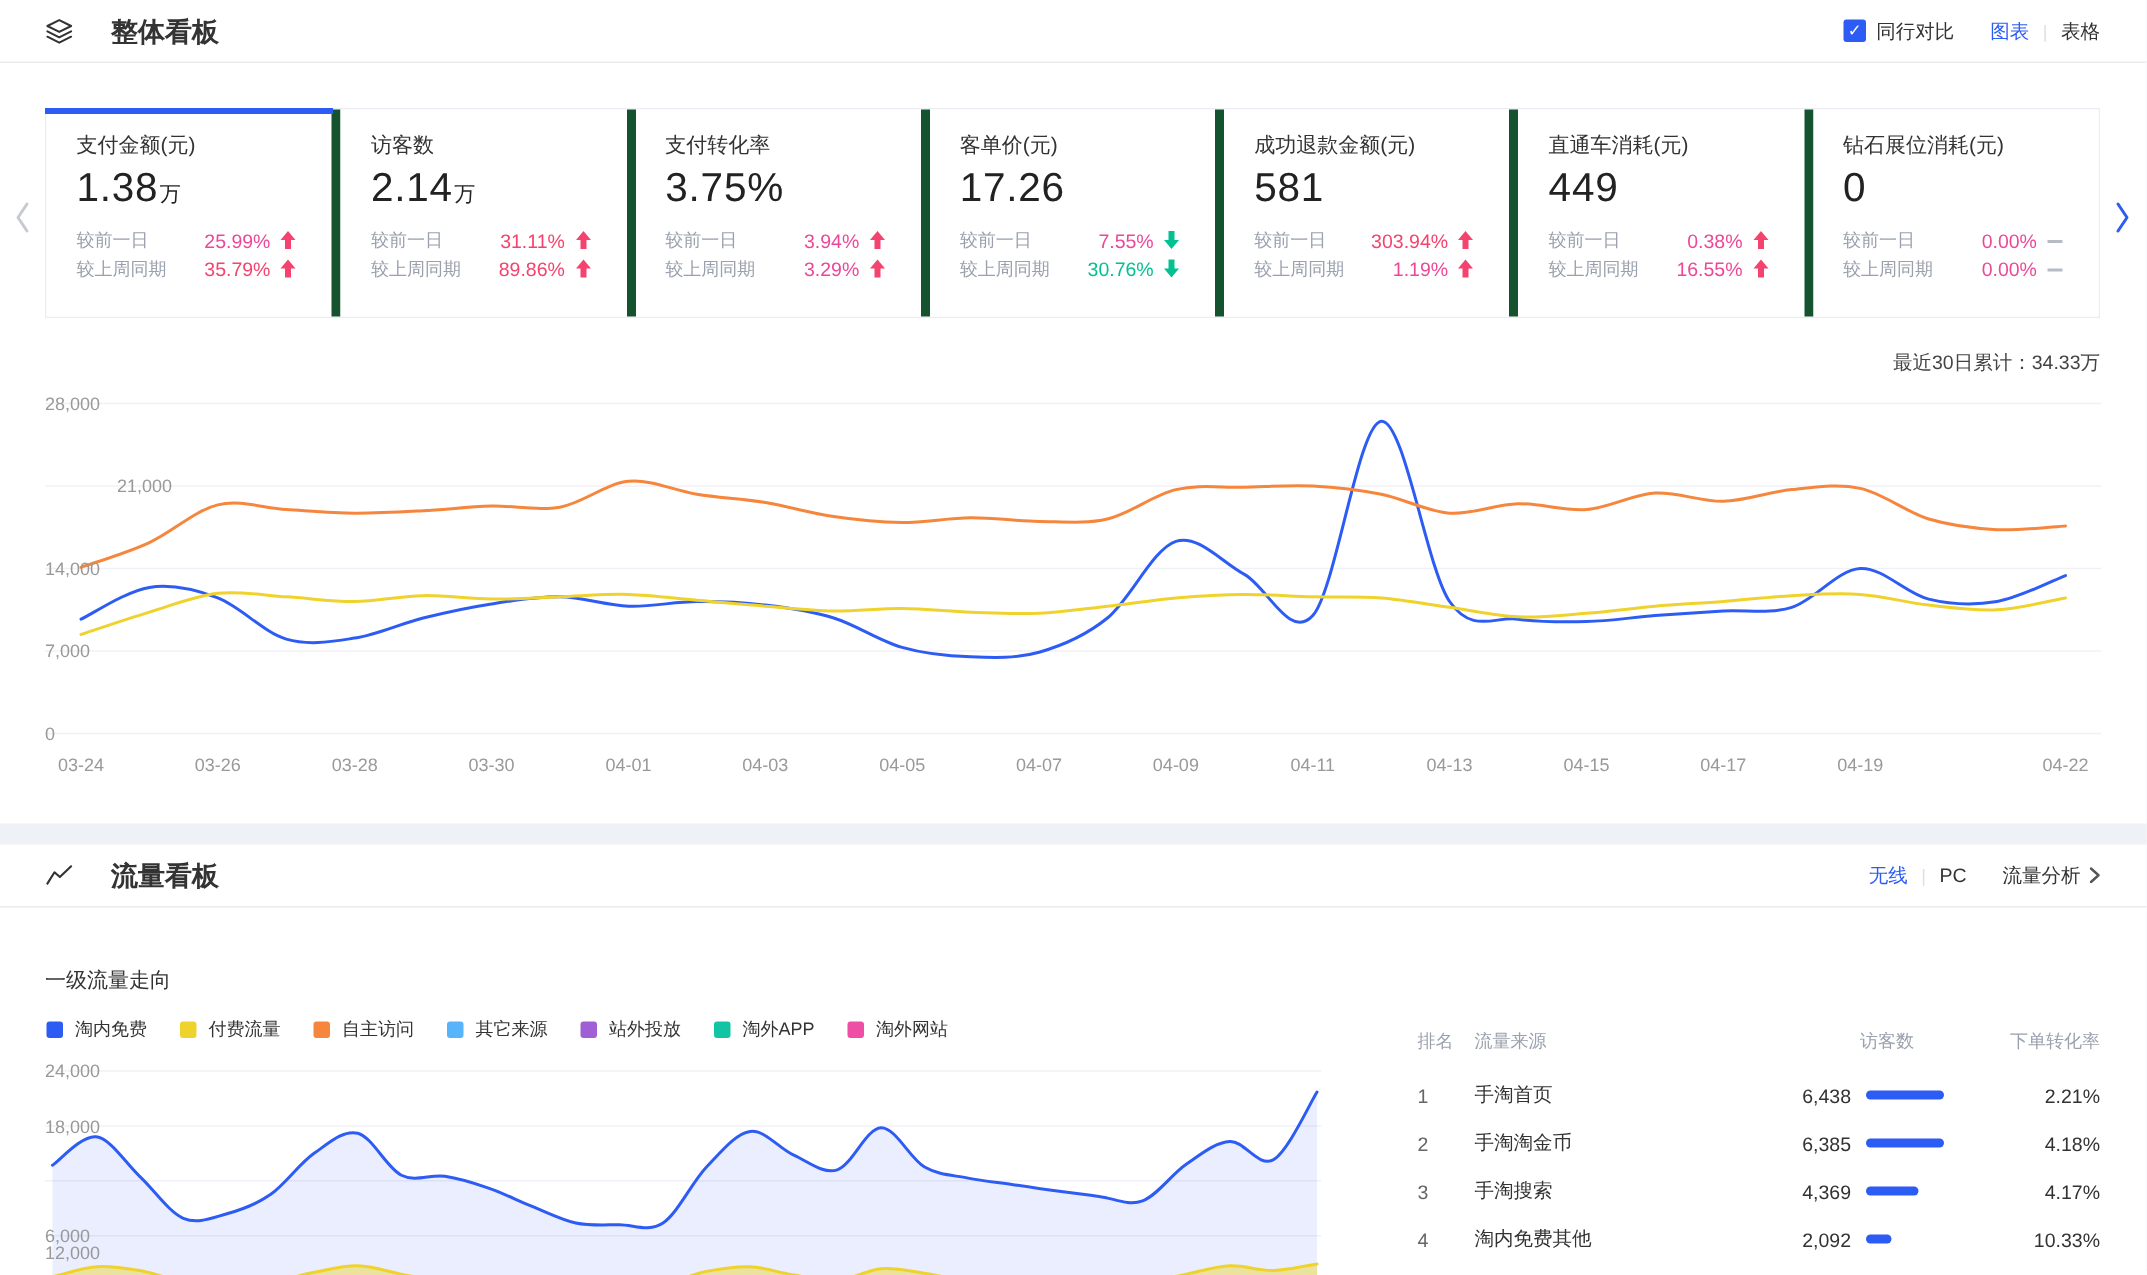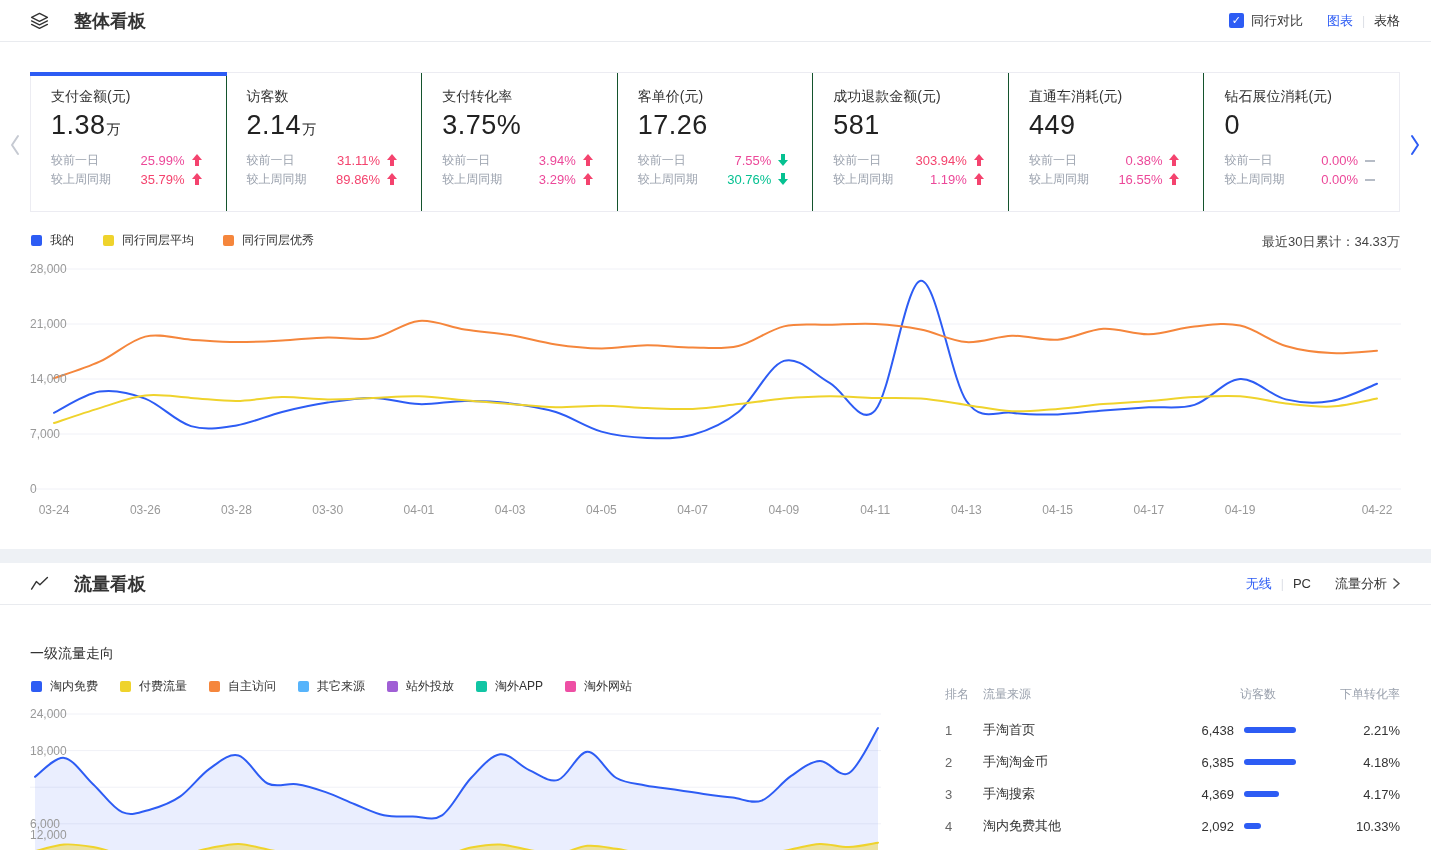--- a/index.html
+++ b/index.html
@@ -12,21 +12,21 @@
   .panel-title{font-size:18px;font-weight:bold;color:#333;margin-left:25px}
   .hdr-right{margin-left:auto;display:flex;align-items:center}
   .cb{width:15px;height:15px;background:#2d5cf4;border-radius:2px;display:flex;align-items:center;justify-content:center;color:#fff;font-size:11px;cursor:pointer}
   .cb-label{font-size:13px;color:#333;margin-left:7px}
   .sep{color:#dcdfe6;margin:0 9px;font-size:12px}
   .link-blue{color:#2d5cf4;font-size:13px;cursor:pointer}
   .link-dark{color:#333;font-size:13px;cursor:pointer}
   .gap24{width:24px}
   
   .cards{position:absolute;left:30px;right:31px;top:72px;height:140px;display:flex;border:1px solid #ececf2}
-  .card{flex:1;border-right:1px solid #14532d;padding:15px 18px 0 20px;position:relative;cursor:pointer;background:#fff}
+  .card{flex:1;border-right:6px solid #14532d;padding:15px 18px 0 20px;position:relative;cursor:pointer;background:#fff}
   .card:last-child{border-right:none}
   .card .activebar{display:none}
   .card.active .activebar{display:block;position:absolute;left:-1px;right:-1px;top:-1px;height:4px;background:#2d5cf4}
   .card-title{font-size:14px;color:#333}
   .card-value{margin-top:4px;font-size:27px;font-weight:500;color:#222;letter-spacing:.5px}
   .card-unit{font-size:14px;font-weight:400;margin-left:1px}
   .card-rows{margin-top:10px;padding-right:6px}
   .crow{display:flex;align-items:center;height:19px;font-size:12px}
   .crow-label{color:#9aa1ad}
   .crow-val{margin-left:auto;font-size:13px}
@@ -227,51 +227,37 @@
     <svg width="12" height="24" viewBox="0 0 12 24" fill="none" stroke="#c6cad2" stroke-width="2" stroke-linecap="round" stroke-linejoin="round">
         <polyline points="9,3 3,12 9,21"></polyline>
       </svg>
   </div>
   <div class="carousel" id="nav-next">
     <svg width="12" height="24" viewBox="0 0 12 24" fill="none" stroke="#2d5cf4" stroke-width="2" stroke-linecap="round" stroke-linejoin="round">
         <polyline points="3,3 9,12 3,21"></polyline>
       </svg>
   </div>
 
-  <div class="legend" id="main-legend">
-    <span class="legend-item">
-        <span class="swatch" style="background: rgb(45, 92, 244);"></span>
-        <span class="legend-label">我的</span>
-      </span>
-    <span class="legend-item">
-        <span class="swatch" style="background: rgb(239, 211, 44);"></span>
-        <span class="legend-label">同行同层平均</span>
-      </span>
-    <span class="legend-item">
-        <span class="swatch" style="background: rgb(245, 134, 60);"></span>
-        <span class="legend-label">同行同层优秀</span>
-      </span>
-  </div>
   <div id="main-summary">最近30日累计：34.33万</div>
 
   <svg id="main-chart" width="1371" height="250">
       <line x1="0" y1="231" x2="1371" y2="231" stroke="#f0f1f7"></line>
       <line x1="0" y1="176" x2="1371" y2="176" stroke="#f0f1f7"></line>
       <line x1="0" y1="121" x2="1371" y2="121" stroke="#f0f1f7"></line>
       <line x1="0" y1="66" x2="1371" y2="66" stroke="#f0f1f7"></line>
       <line x1="0" y1="11" x2="1371" y2="11" stroke="#f0f1f7"></line>
       <path d="M24.0,154.8C31.6,151.3,54.4,135.9,69.6,133.6C84.8,131.2,100.0,134.9,115.2,140.6C130.4,146.4,145.7,163.7,160.9,168.1C176.1,172.6,191.3,169.7,206.5,167.4C221.7,165.0,236.9,157.8,252.1,154.0C267.3,150.2,282.5,146.9,297.7,144.6C312.9,142.2,328.1,139.6,343.3,139.9C358.6,140.1,373.8,145.6,389.0,146.1C404.2,146.7,419.4,143.1,434.6,143.0C449.8,142.9,465.0,143.5,480.2,145.4C495.4,147.2,510.6,149.3,525.8,154.0C541.0,158.7,556.2,169.3,571.4,173.6C586.7,178.0,601.9,179.4,617.1,179.9C632.3,180.5,647.5,181.1,662.7,176.8C677.9,172.5,693.1,166.3,708.3,154.0C723.5,141.7,738.7,107.8,753.9,102.9C769.1,98.1,784.3,116.7,799.6,124.9C814.8,133.2,830.0,169.5,845.2,152.4C860.4,135.4,875.6,24.4,890.8,22.8C906.0,21.2,921.2,121.0,936.4,143.0C951.6,165.0,966.8,152.6,982.0,154.8C997.2,157.0,1012.4,156.7,1027.7,156.4C1042.9,156.0,1058.1,153.6,1073.3,152.4C1088.5,151.3,1103.7,150.2,1118.9,149.3C1134.1,148.4,1149.3,151.6,1164.5,146.9C1179.7,142.2,1194.9,121.9,1210.1,121.0C1225.3,120.1,1240.6,137.8,1255.8,141.4C1271.0,145.1,1286.2,145.6,1301.4,143.0C1316.6,140.4,1339.4,128.6,1347.0,125.7" fill="none" stroke="#2d5cf4" stroke-width="2" stroke-linecap="round"></path>
       <path d="M24.0,165.0C31.6,162.5,54.4,154.7,69.6,150.1C84.8,145.5,100.0,139.2,115.2,137.5C130.4,135.8,145.7,138.9,160.9,139.9C176.1,140.8,191.3,143.1,206.5,143.0C221.7,142.9,236.9,139.3,252.1,139.1C267.3,138.8,282.5,141.3,297.7,141.4C312.9,141.6,328.1,140.4,343.3,139.9C358.6,139.3,373.8,137.9,389.0,138.3C404.2,138.7,419.4,140.9,434.6,142.2C449.8,143.5,465.0,145.0,480.2,146.1C495.4,147.3,510.6,149.0,525.8,149.3C541.0,149.5,556.2,147.6,571.4,147.7C586.7,147.8,601.9,149.5,617.1,150.1C632.3,150.6,647.5,151.5,662.7,150.9C677.9,150.2,693.1,147.8,708.3,146.1C723.5,144.4,738.7,142.0,753.9,140.6C769.1,139.3,784.3,138.4,799.6,138.3C814.8,138.2,830.0,139.5,845.2,139.9C860.4,140.2,875.6,139.5,890.8,140.6C906.0,141.8,921.2,144.8,936.4,146.9C951.6,149.0,966.8,152.6,982.0,153.2C997.2,153.9,1012.4,152.0,1027.7,150.9C1042.9,149.7,1058.1,147.5,1073.3,146.1C1088.5,144.8,1103.7,144.2,1118.9,143.0C1134.1,141.8,1149.3,139.9,1164.5,139.1C1179.7,138.3,1194.9,137.2,1210.1,138.3C1225.3,139.3,1240.6,143.7,1255.8,145.4C1271.0,147.1,1286.2,149.3,1301.4,148.5C1316.6,147.7,1339.4,142.0,1347.0,140.6" fill="none" stroke="#efd32c" stroke-width="2" stroke-linecap="round"></path>
       <path d="M24.0,120.2C31.6,117.5,54.4,110.7,69.6,103.7C84.8,96.8,100.0,82.2,115.2,78.6C130.4,74.9,145.7,80.8,160.9,81.7C176.1,82.6,191.3,83.9,206.5,84.1C221.7,84.2,236.9,83.3,252.1,82.5C267.3,81.7,282.5,79.8,297.7,79.4C312.9,79.0,328.1,82.9,343.3,80.1C358.6,77.4,373.8,64.3,389.0,62.9C404.2,61.4,419.4,69.1,434.6,71.5C449.8,73.9,465.0,74.5,480.2,77.0C495.4,79.5,510.6,84.2,525.8,86.4C541.0,88.7,556.2,90.2,571.4,90.4C586.7,90.5,601.9,87.3,617.1,87.2C632.3,87.1,647.5,89.4,662.7,89.6C677.9,89.7,693.1,91.5,708.3,88.0C723.5,84.5,738.7,71.9,753.9,68.4C769.1,64.8,784.3,67.2,799.6,66.8C814.8,66.4,830.0,65.2,845.2,66.0C860.4,66.8,875.6,68.5,890.8,71.5C906.0,74.5,921.2,83.0,936.4,84.1C951.6,85.1,966.8,78.2,982.0,77.8C997.2,77.4,1012.4,82.9,1027.7,81.7C1042.9,80.5,1058.1,71.6,1073.3,70.7C1088.5,69.8,1103.7,76.6,1118.9,76.2C1134.1,75.8,1149.3,69.8,1164.5,68.4C1179.7,66.9,1194.9,64.3,1210.1,67.6C1225.3,70.8,1240.6,83.4,1255.8,88.0C1271.0,92.6,1286.2,94.3,1301.4,95.1C1316.6,95.9,1339.4,93.1,1347.0,92.7" fill="none" stroke="#f5863c" stroke-width="2" stroke-linecap="round"></path>
     </svg>
   <div id="main-ylabels">
       <div class="ytick" style="top: 223px;">0</div>
       <div class="ytick" style="top: 168px;">7,000</div>
       <div class="ytick" style="top: 113px;">14,000</div>
-      <div class="ytick" style="top: 58px;">21,000</div>
+      <div class="ytick" style="top: 58px; margin-left: 48px;">21,000</div>
       <div class="ytick" style="top: 3px;">28,000</div>
     </div>
   <div id="main-xlabels">
       <div class="xtick" style="left: 24px;">03-24</div>
       <div class="xtick" style="left: 115.241px;">03-26</div>
       <div class="xtick" style="left: 206.483px;">03-28</div>
       <div class="xtick" style="left: 297.724px;">03-30</div>
       <div class="xtick" style="left: 388.966px;">04-01</div>
       <div class="xtick" style="left: 480.207px;">04-03</div>
       <div class="xtick" style="left: 571.448px;">04-05</div>

